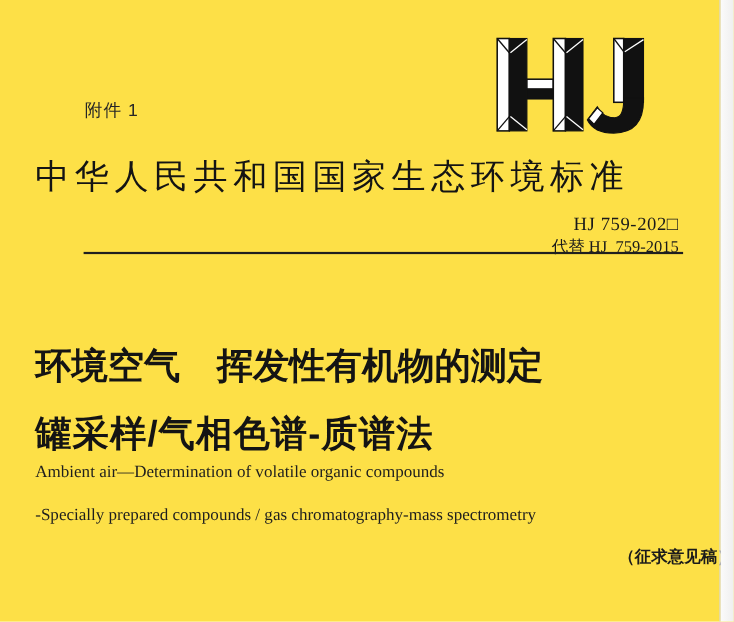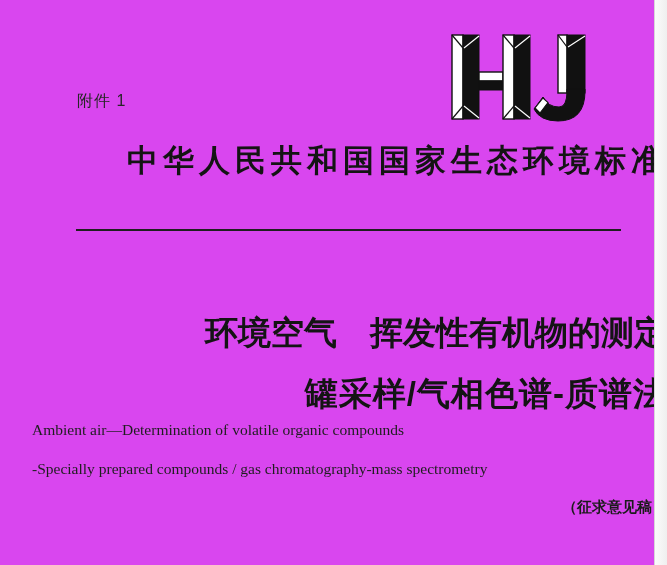--- a/index.html
+++ b/index.html
@@ -5,42 +5,42 @@
   * { margin: 0; padding: 0; box-sizing: border-box; }
   html, body { background: #ffffff; }
   body {
     font-family: "Liberation Serif", serif;
     width: 667px; height: 565px;
     overflow: hidden;
   }
   .page {
     position: relative;
     width: 667px; height: 565px;
-    background: #d946ef;
+    background: #fde047;
     color: #1c1c1c;
   }
   .attachment {
     position: absolute;
     left: 77px; top: 90px;
     font-family: "Liberation Sans", sans-serif;
     font-size: 16px; line-height: 22px;
     color: #262626;
     letter-spacing: 1px;
   }
   .hj-logo {
     position: absolute;
     left: 450px; top: 27px;
     width: 142px; height: 96px;
   }
   .heading {
     position: absolute;
     left: 32px; top: 140px; width: 635px;
-    text-align: right;
+    text-align: left;
     font-family: "Liberation Serif", serif;
-    font-size: 31px; font-weight: 700;
+    font-size: 31px; font-weight: 400;
     letter-spacing: 5px;
     line-height: 42px;
     color: #141414;
     white-space: nowrap;
   }
   .std-block {
     position: absolute;
     right: 50px; top: 192px;
     text-align: right;
   }
@@ -59,21 +59,21 @@
   }
   .rule {
     position: absolute;
     left: 76px; top: 229px;
     width: 545px; height: 2px;
     background: #1f1f1f;
   }
   .title-cn {
     position: absolute;
     left: 32px; width: 635px;
-    text-align: right;
+    text-align: left;
     font-family: "Liberation Sans", sans-serif;
     font-size: 33px; font-weight: 700;
     line-height: 42px;
     color: #141414;
     white-space: nowrap;
   }
   .title-cn.l1 { top: 312px; }
   .title-cn.l2 { top: 373px; letter-spacing: 1px; }
   .title-en {
     position: absolute;
@@ -134,20 +134,24 @@
     <rect x="117" y="8" width="18" height="58" fill="#111" stroke="#111" stroke-width="1"></rect>
     <line x1="108" y1="8" x2="117" y2="20" stroke="#111" stroke-width="1.2"></line>
     <line x1="135" y1="9" x2="118" y2="20" stroke="#fff" stroke-width="1.2"></line>
 
     <path d="M 117,62 L 135,62 L 135,64 Q 135,94 108,94 Q 90,94 84,82 L 93,70 Q 98,80 109,80 Q 117,80 117,64 Z" fill="#111" stroke="#111" stroke-width="1"></path>
     <polygon points="85,81 93,71 98,75.5 90,86" fill="#ffffff" stroke="#111" stroke-width="1.1"></polygon>
   </svg>
 
   <h1 class="heading">中华人民共和国国家生态环境标准</h1>
 
+  <div class="std-block">
+    <div class="std-num">HJ 759-202□</div>
+    <div class="replaces">代替 HJ  759-2015</div>
+  </div>
 
   <div class="rule"></div>
 
   <div class="title-cn l1">环境空气　挥发性有机物的测定</div>
 
   <div class="title-cn l2">罐采样/气相色谱-质谱法</div>
 
   <div class="title-en l1">Ambient air—Determination of volatile organic compounds</div>
 
   <div class="title-en l2">-Specially prepared compounds / gas chromatography-mass spectrometry</div>

